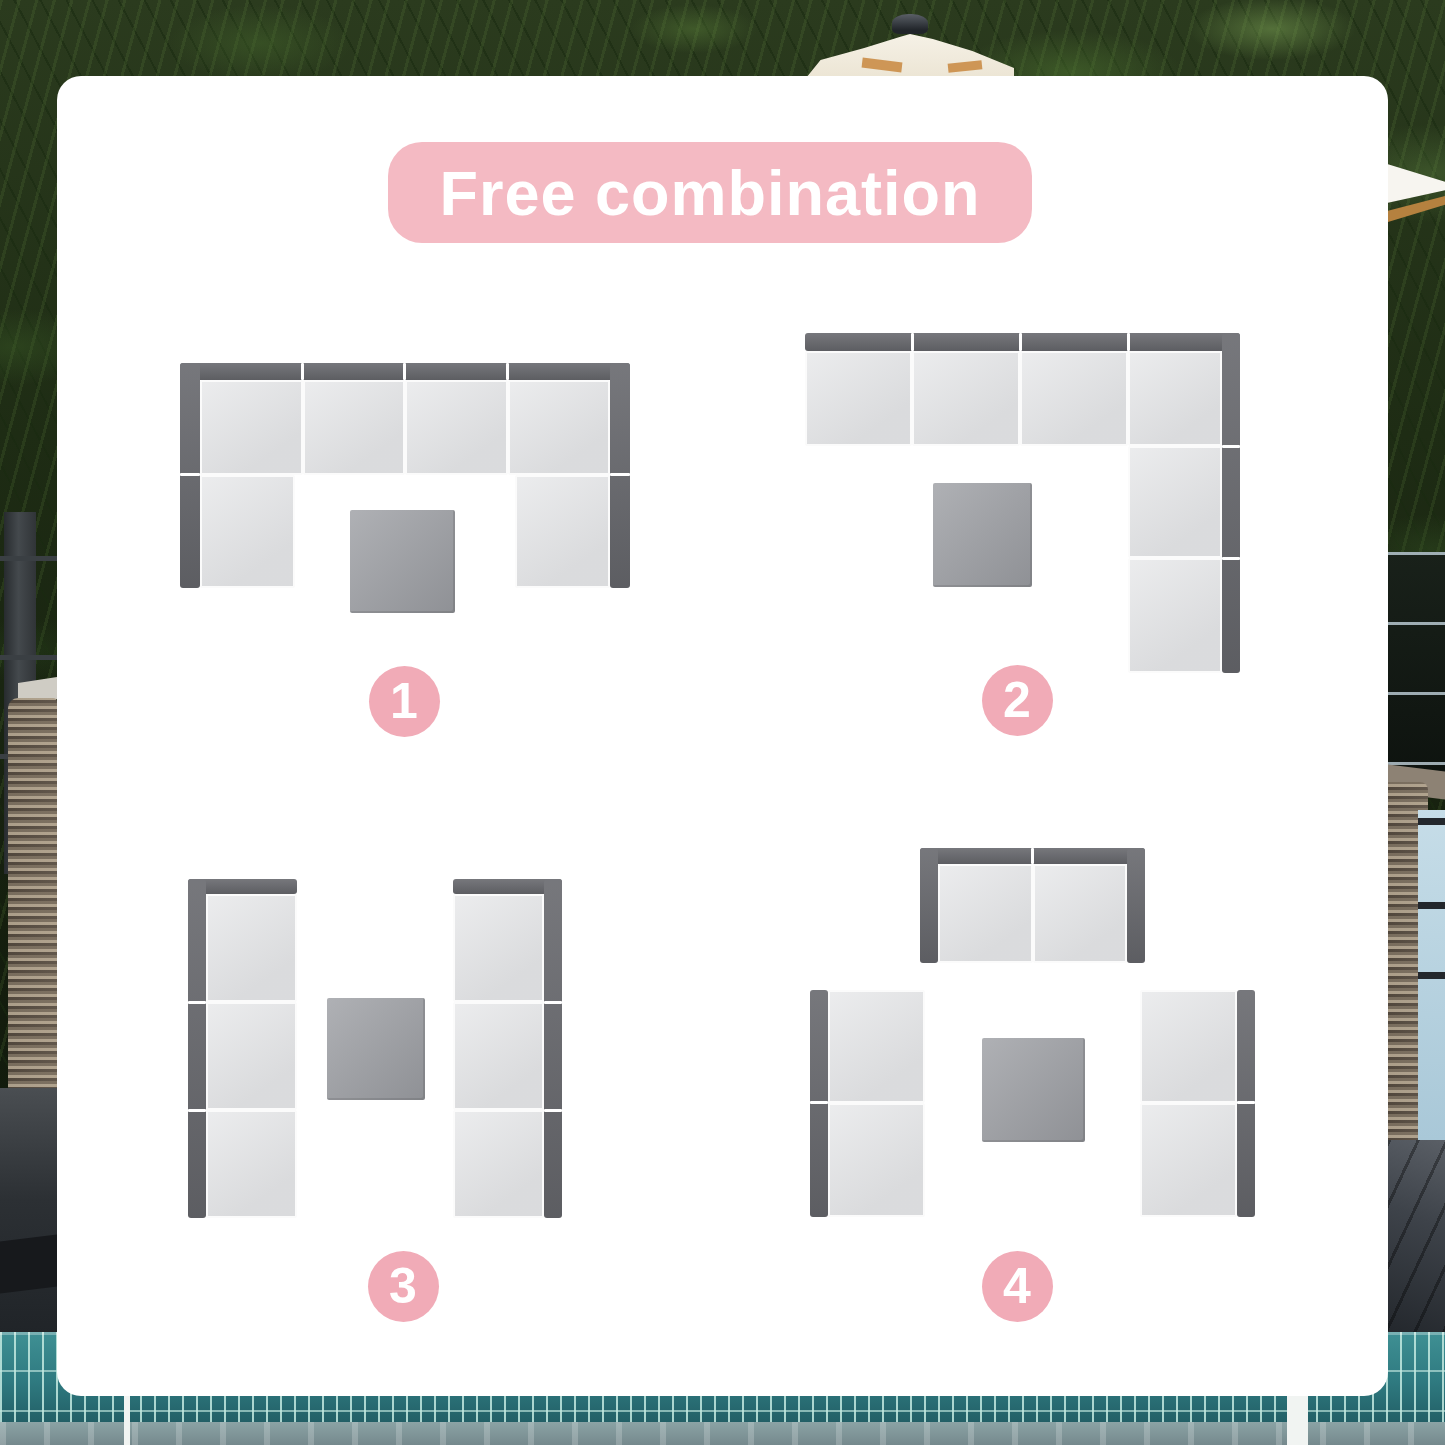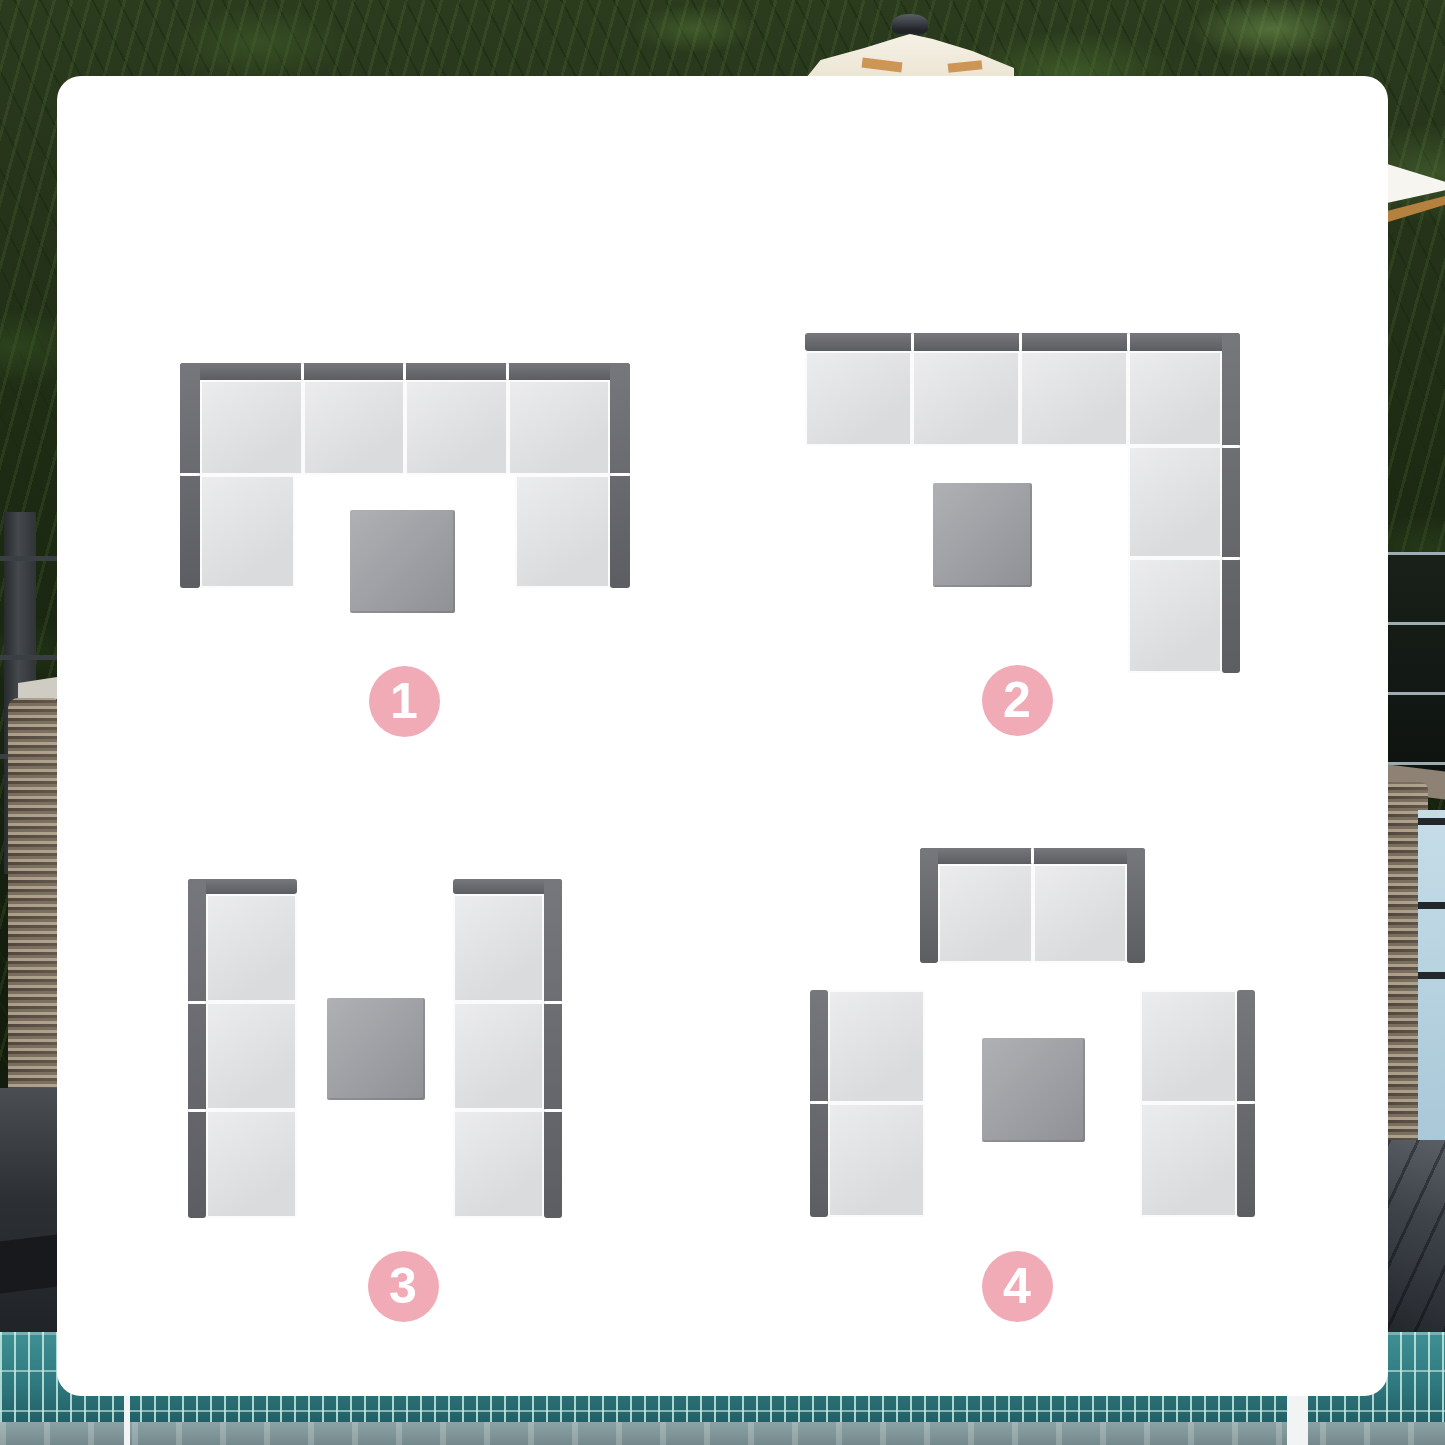--- a/index.html
+++ b/index.html
@@ -166,20 +166,23 @@
     <div class="deck-right"></div>
 
     <div class="pool-tiles"></div>
     <div class="pool-water"></div>
     <div class="pole pole-left"></div>
     <div class="pole pole-right"></div>
   </div>
 
   <div class="card"></div>
 
+  <div class="banner">
+    <span>Free combination</span>
+  </div>
 
   <div id="furniture-layer">
       <div class="part frame" style="left: 180px; top: 363px; width: 450px; height: 17px;"></div>
       <div class="part frame" style="left: 180px; top: 363px; width: 20px; height: 225px;"></div>
       <div class="part frame" style="left: 610px; top: 363px; width: 20px; height: 225px;"></div>
       <div class="part seam" style="left: 301px; top: 363px; width: 3px; height: 17px;"></div>
       <div class="part seam" style="left: 403px; top: 363px; width: 3px; height: 17px;"></div>
       <div class="part seam" style="left: 506px; top: 363px; width: 3px; height: 17px;"></div>
       <div class="part seam" style="left: 180px; top: 473px; width: 20px; height: 3px;"></div>
       <div class="part seam" style="left: 610px; top: 473px; width: 20px; height: 3px;"></div>

